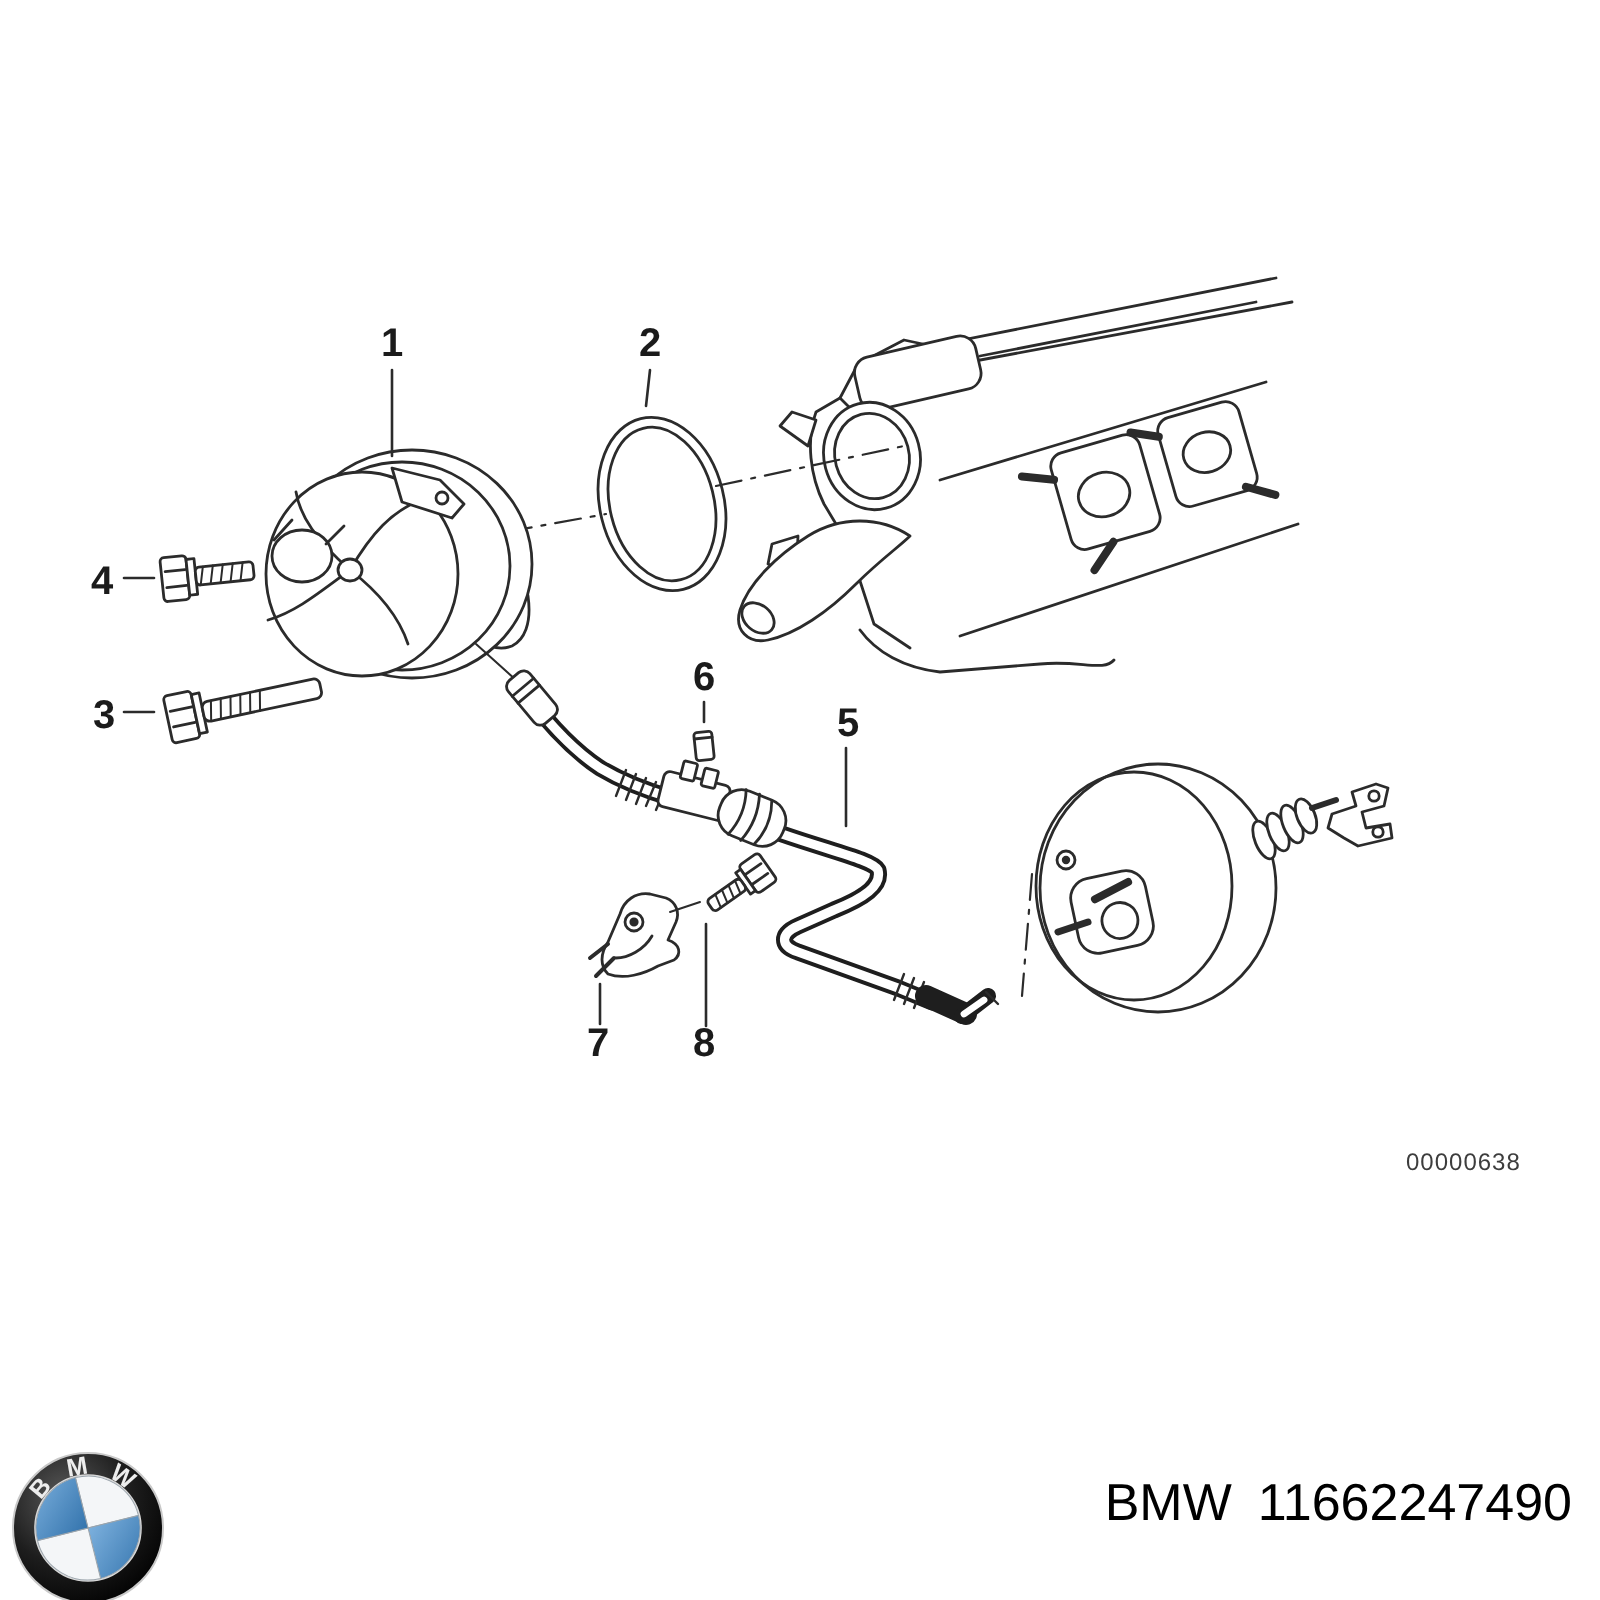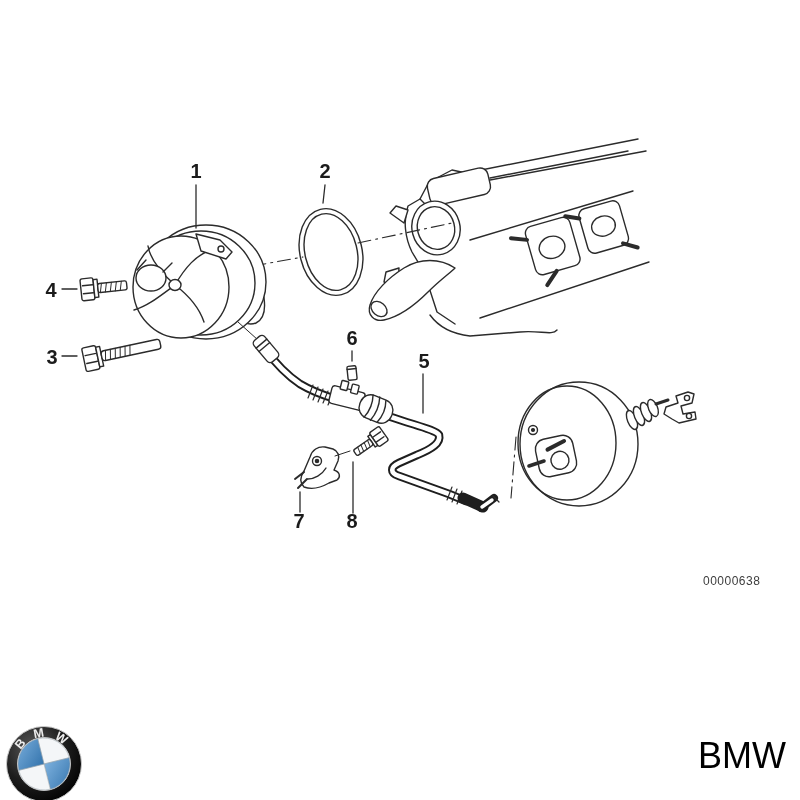--- a/index.html
+++ b/index.html
@@ -2,21 +2,21 @@
 <html><head>
 <meta charset="utf-8">
 <style>
   html,body{margin:0;padding:0;background:#fff;}
   .page{position:relative;width:800px;height:800px;background:#ffffff;overflow:hidden;
         font-family:"Liberation Sans",sans-serif;}
   .drawing{position:absolute;left:0;top:0;}
   .callout{font-family:"Liberation Sans",sans-serif;font-weight:bold;font-size:20px;fill:#1b1b1b;}
   .code{font-family:"Liberation Sans",sans-serif;font-size:12px;fill:#3d3d3d;letter-spacing:.5px;}
   .caption{position:absolute;top:738px;right:14px;display:flex;gap:13px;white-space:nowrap;
-           font-size:36px;line-height:1;color:#000;}
+           font-size:26px;line-height:1;color:#000;}
   .logo{position:absolute;left:4px;top:724px;}
 </style>
 </head>
 <body>
 
 <div class="page">
 
   <svg class="drawing" width="800" height="620" viewBox="0 0 800 620" fill="none" stroke="#2b2b2b" stroke-width="1.4" stroke-linecap="round" stroke-linejoin="round">
 
     <g>
@@ -236,15 +236,16 @@
     </g>
     <g fill="#ededed" font-family="Liberation Sans, sans-serif" font-size="12.5" font-weight="bold" text-anchor="middle">
       <text transform="rotate(-50 40 40)" x="40" y="13">B</text>
       <text transform="rotate(-10 40 40)" x="40" y="13">M</text>
       <text transform="rotate(34 40 40)" x="40" y="13">W</text>
     </g>
   </svg>
 
   <div class="caption">
     <span>BMW</span>
+      <span>11662247490</span>
   </div>
 
 </div>
 
 </body></html>

